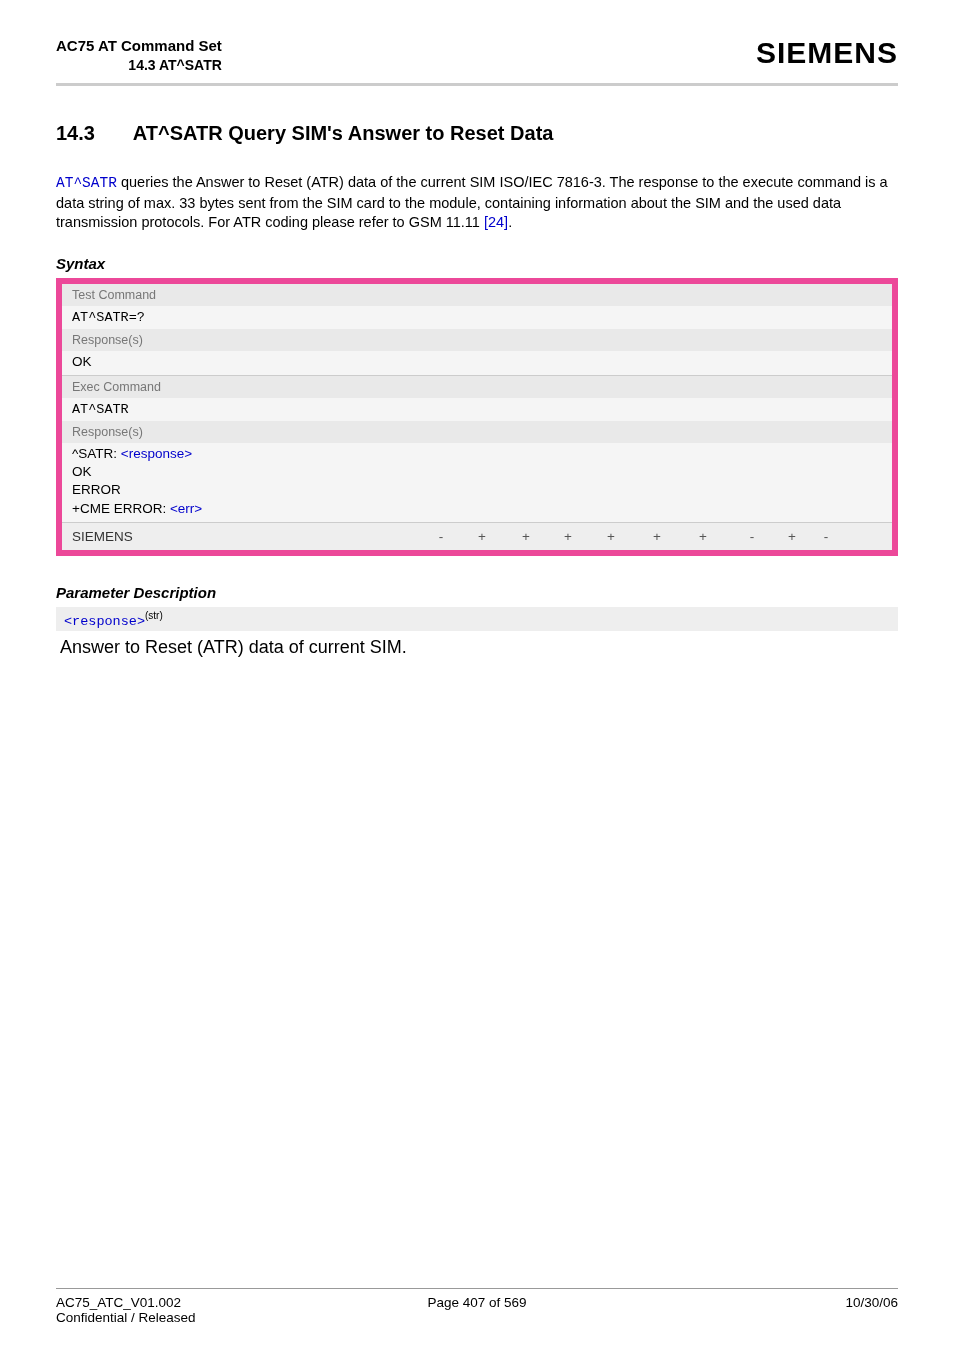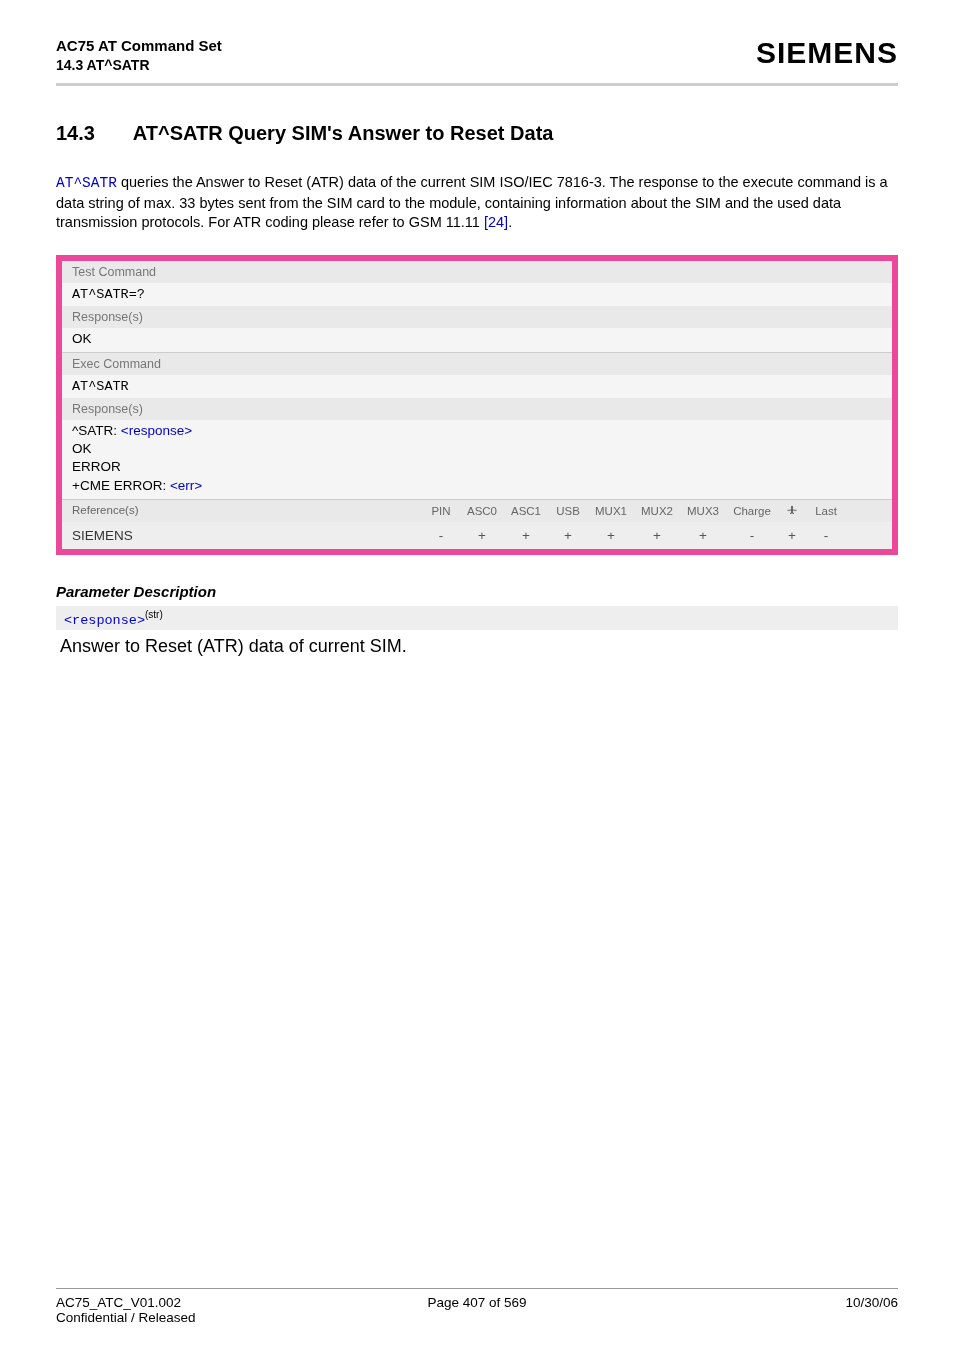--- a/index.html
+++ b/index.html
@@ -16,20 +16,21 @@
   }
   .header-row {
     display: flex;
     justify-content: space-between;
     align-items: flex-start;
     margin-bottom: 6px;
   }
   .header-left {
     font-size: 15px;
     line-height: 1.35;
+    text-align: right;
   }
   .hdr-title { font-weight: bold; }
   .hdr-sub   { font-weight: bold; font-size: 14px; }
   .siemens-logo {
     font-family: Arial, sans-serif;
     font-weight: 900;
     font-size: 30px;
     letter-spacing: 1px;
     color: #000;
   }
@@ -172,20 +173,21 @@
 
   <h2 class="section-title">
     <span class="sect-num">14.3</span>
     <span>AT^SATR   Query SIM's Answer to Reset Data</span>
   </h2>
 
   <p class="intro">
     <span class="mono link-blue">AT^SATR</span><span> queries the Answer to Reset (ATR) data of the current SIM ISO/IEC 7816-3. The response to the execute command is a data string of max. 33 bytes sent from the SIM card to the module, containing information about the SIM and the used data transmission protocols. For ATR coding please refer to GSM 11.11 </span><span class="link-blue">[24]</span><span>.</span>
   </p>
 
+  <div class="subhead">Syntax</div>
 
   <div class="syntax-block">
     <div class="syn-row syn-label">Test Command</div>
     <div class="syn-row syn-cmd">AT^SATR=?</div>
     <div class="syn-row syn-label">Response(s)</div>
     <div class="syn-row syn-body">OK</div>
 
     <div class="divider"></div>
 
     <div class="syn-row syn-label">Exec Command</div>
@@ -193,39 +195,20 @@
     <div class="syn-row syn-label">Response(s)</div>
     <div class="syn-row syn-body">
       <span>^SATR: </span><span class="link-blue">&lt;response&gt;</span><br>
       <span>OK</span><br>
       <span>ERROR</span><br>
       <span>+CME ERROR: </span><span class="link-blue">&lt;err&gt;</span>
     </div>
 
     <div class="divider"></div>
 
-    <div class="ref-table">
-      <div class="ref-left">Reference(s)</div>
-      <div class="ref-cols">
-        <div>PIN</div>
-        <div>ASC0</div>
-        <div>ASC1</div>
-        <div>USB</div>
-        <div>MUX1</div>
-        <div>MUX2</div>
-        <div>MUX3</div>
-        <div>Charge</div>
-        <div class="airplane-icon">
-          <svg viewBox="0 0 24 24">
-              <path fill="#666" d="M21 12l-7-1V5l-2-2-2 2v6l-7 1v2l7-1v4l-2 1v2l4-1 4 1v-2l-2-1v-4l7 1z"></path>
-            </svg>
-        </div>
-        <div>Last</div>
-      </div>
-    </div>
     <div class="ref-values-row">
       <div class="ref-values-left">SIEMENS</div>
       <div class="ref-values-cols">
         <div>-</div>
         <div>+</div>
         <div>+</div>
         <div>+</div>
         <div>+</div>
         <div>+</div>
         <div>+</div>

